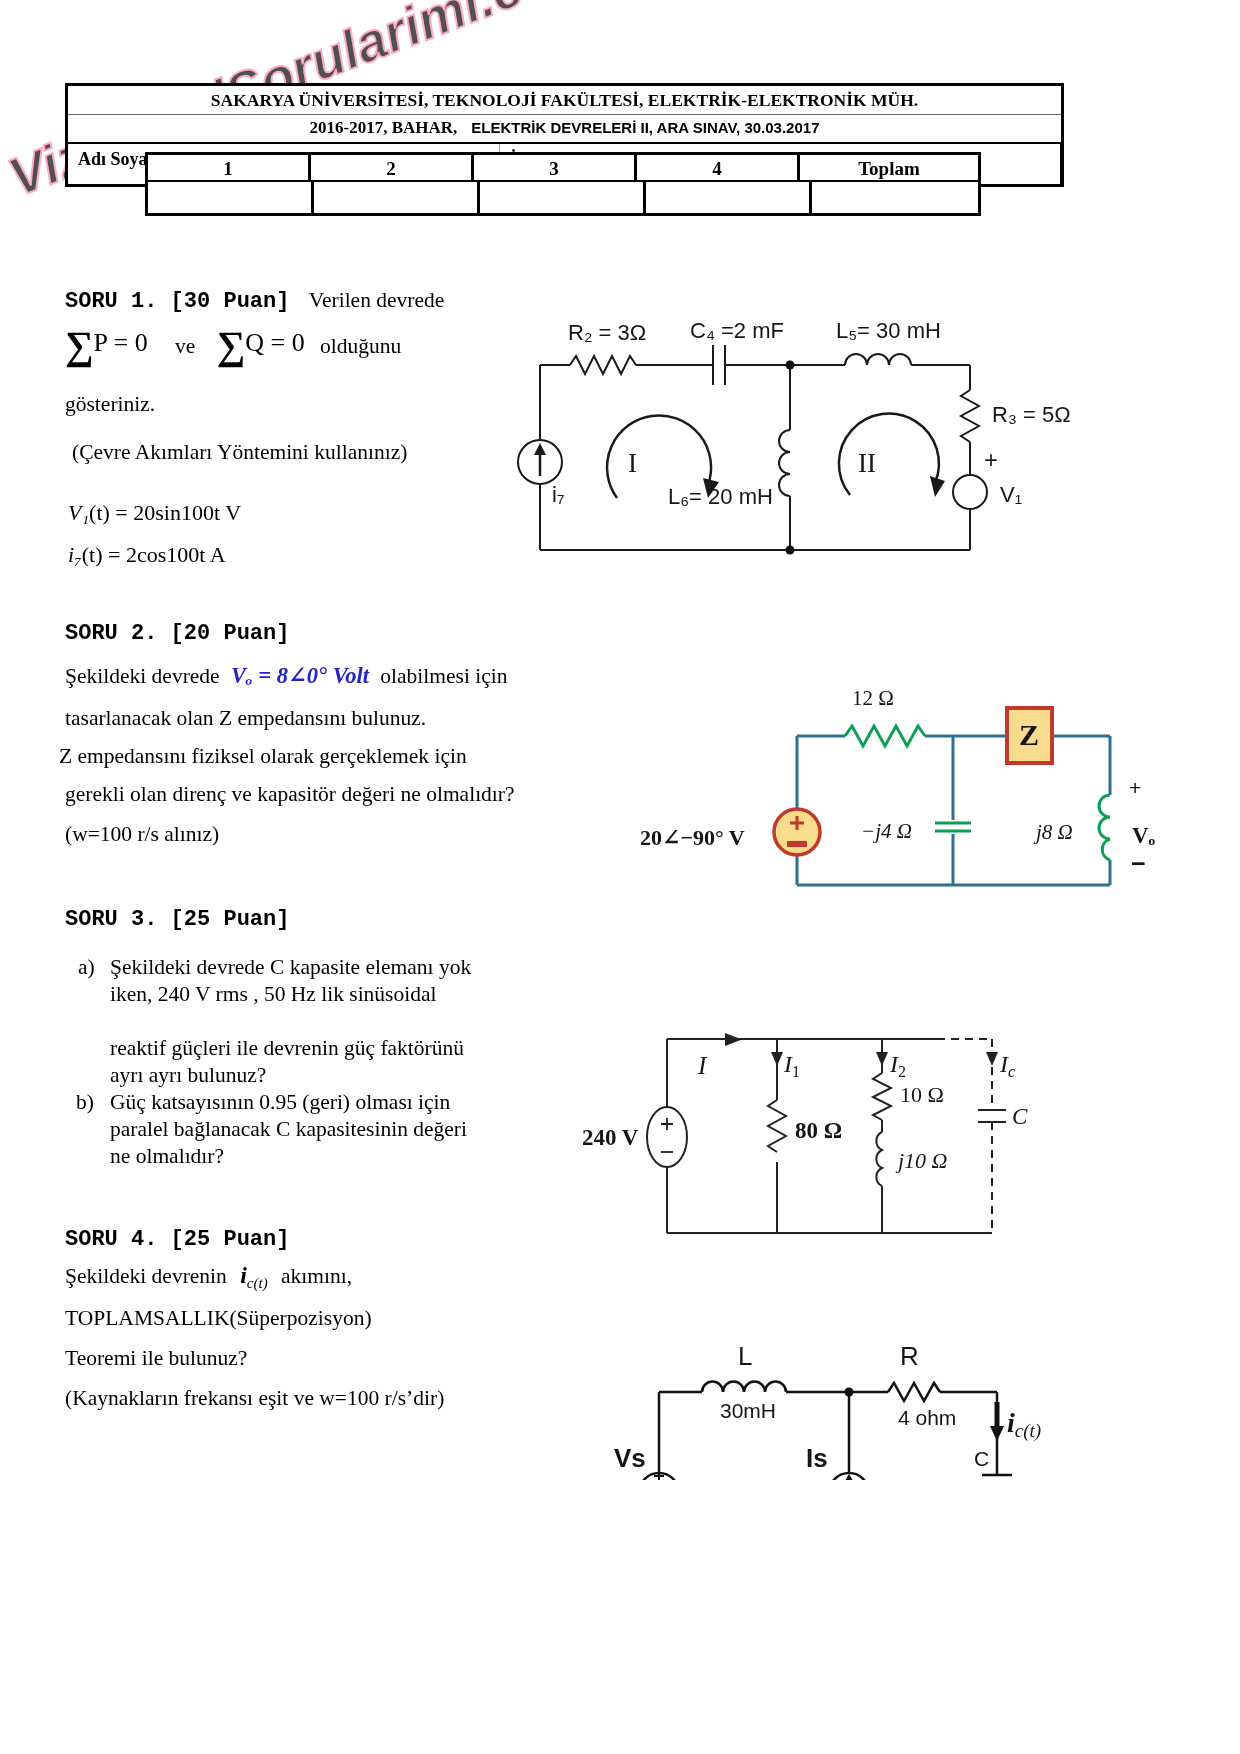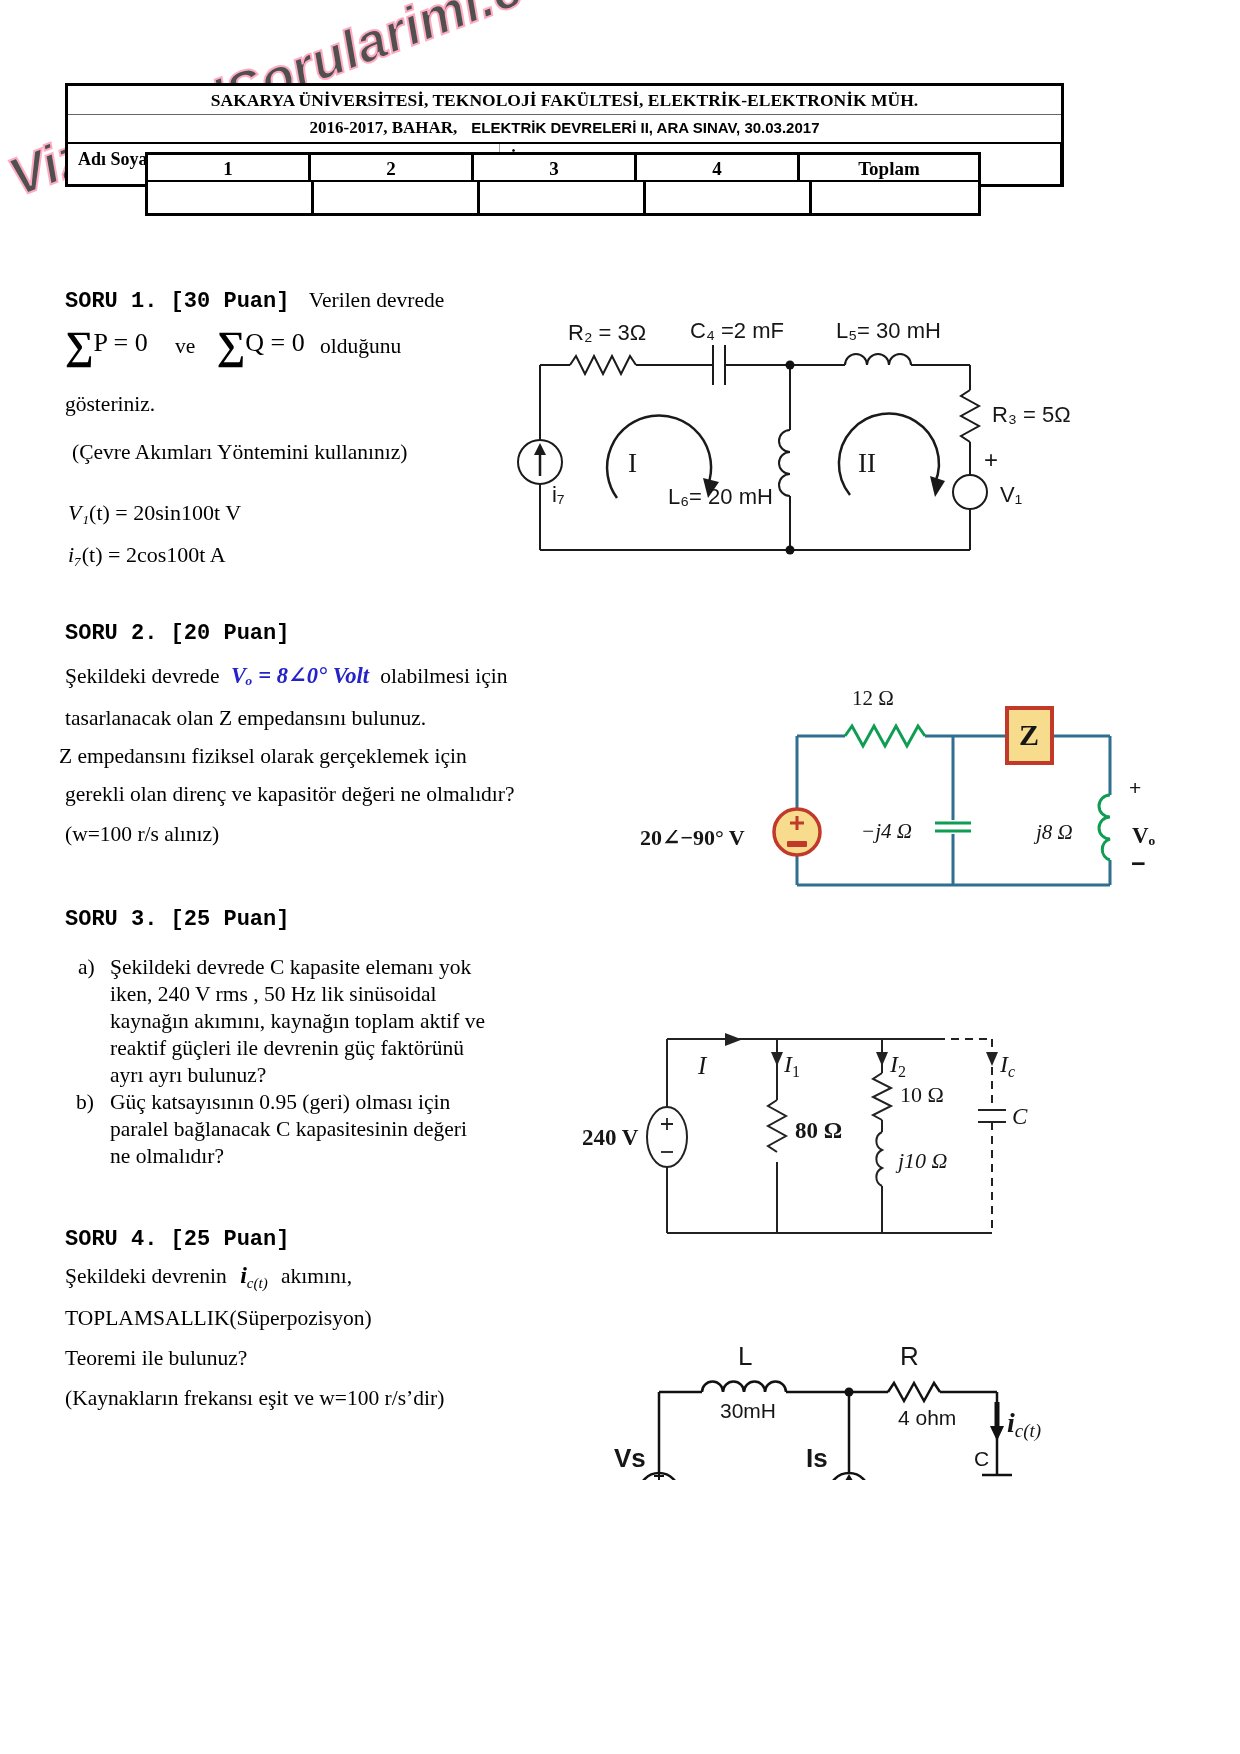--- a/index.html
+++ b/index.html
@@ -173,21 +173,20 @@
     <text x="502" y="188" font-size="23" font-weight="bold" class="ser">Vₒ</text>
     <text x="501" y="217" font-size="25" font-weight="bold">−</text>
   </svg>
 
   <div class="line" style="left:65px;top:906px;">
     <span class="title">SORU 3.  [25 Puan]</span>
   </div>
   <div class="line" style="left:78px;top:955px;">a)</div>
   <div class="line" style="left:110px;top:955px;">Şekildeki devrede C kapasite elemanı yok</div>
   <div class="line" style="left:110px;top:982px;">iken, 240 V rms , 50 Hz lik sinüsoidal</div>
-  <div class="line" style="left:110px;top:1009px;">kaynağın akımını, kaynağın toplam aktif ve</div>
   <div class="line" style="left:110px;top:1036px;">reaktif güçleri ile devrenin güç faktörünü</div>
   <div class="line" style="left:110px;top:1063px;">ayrı ayrı bulunuz?</div>
   <div class="line" style="left:76px;top:1090px;">b)</div>
   <div class="line" style="left:110px;top:1090px;">Güç katsayısının 0.95 (geri) olması için</div>
   <div class="line" style="left:110px;top:1117px;">paralel bağlanacak C kapasitesinin değeri</div>
   <div class="line" style="left:110px;top:1144px;">ne olmalıdır?</div>
 
   <svg class="abs" style="left:580px;top:1020px;" width="660" height="230">
     <g fill="none" stroke="#222" stroke-width="2">
       <path d="M87 19 H357"></path>

